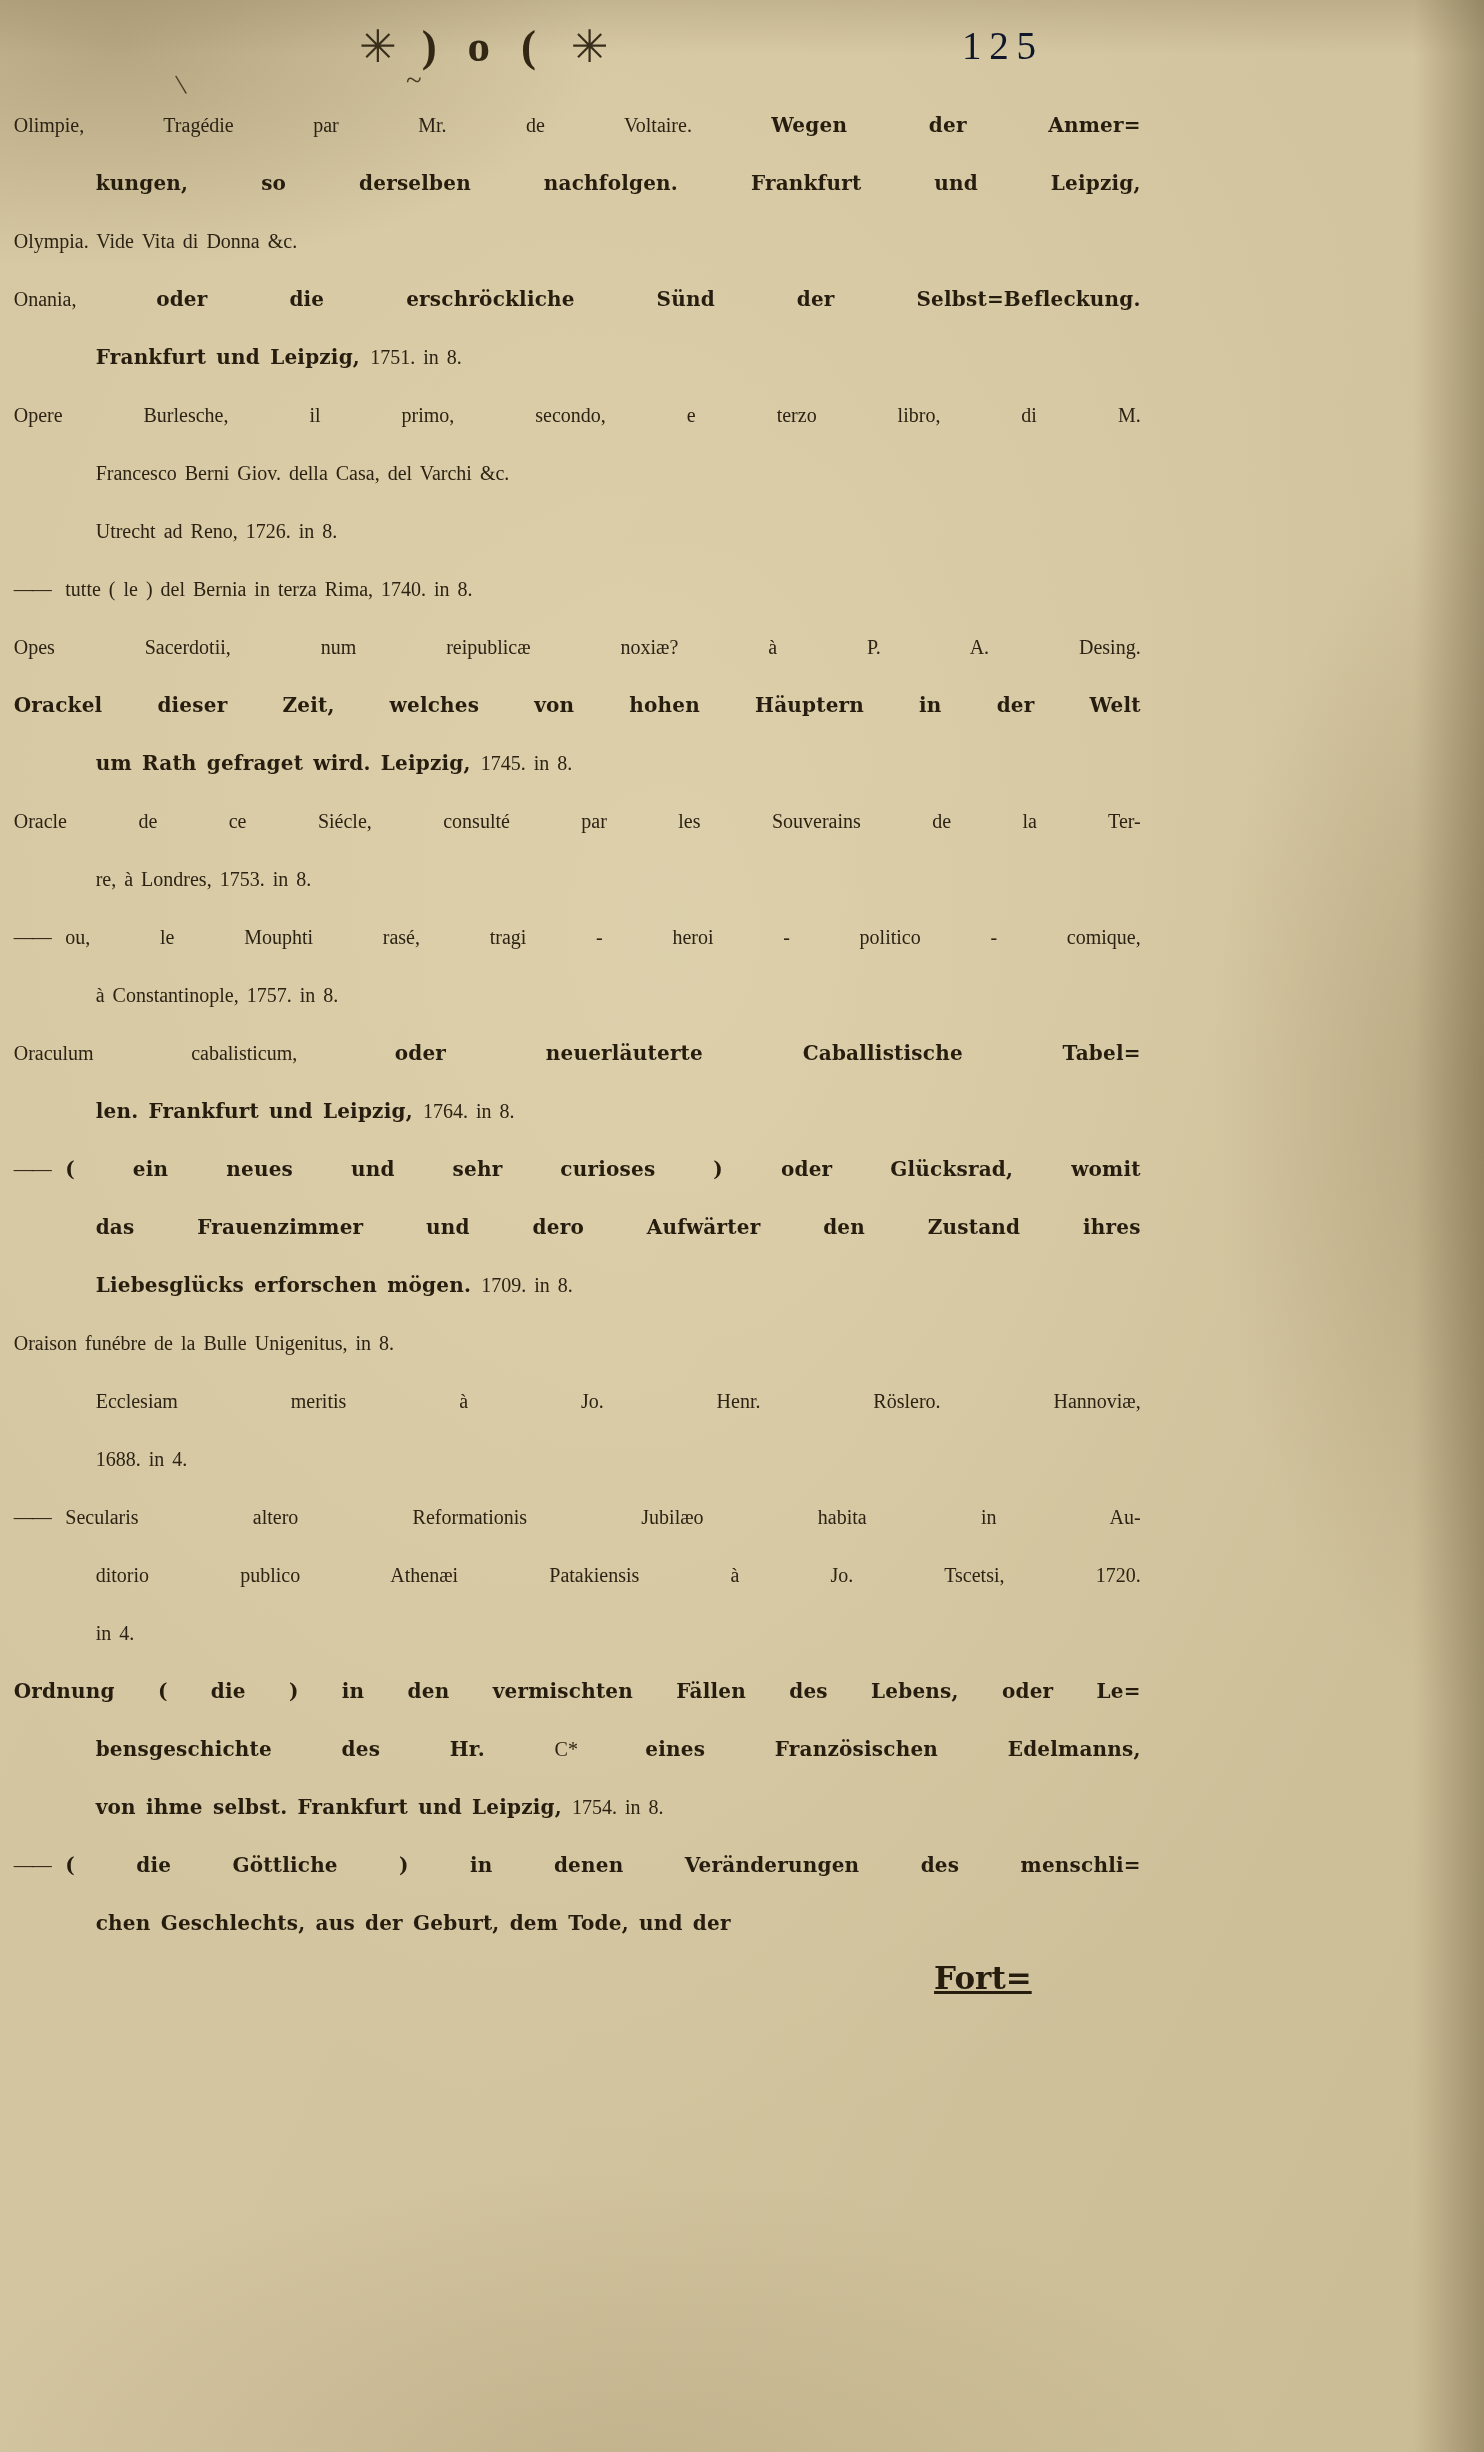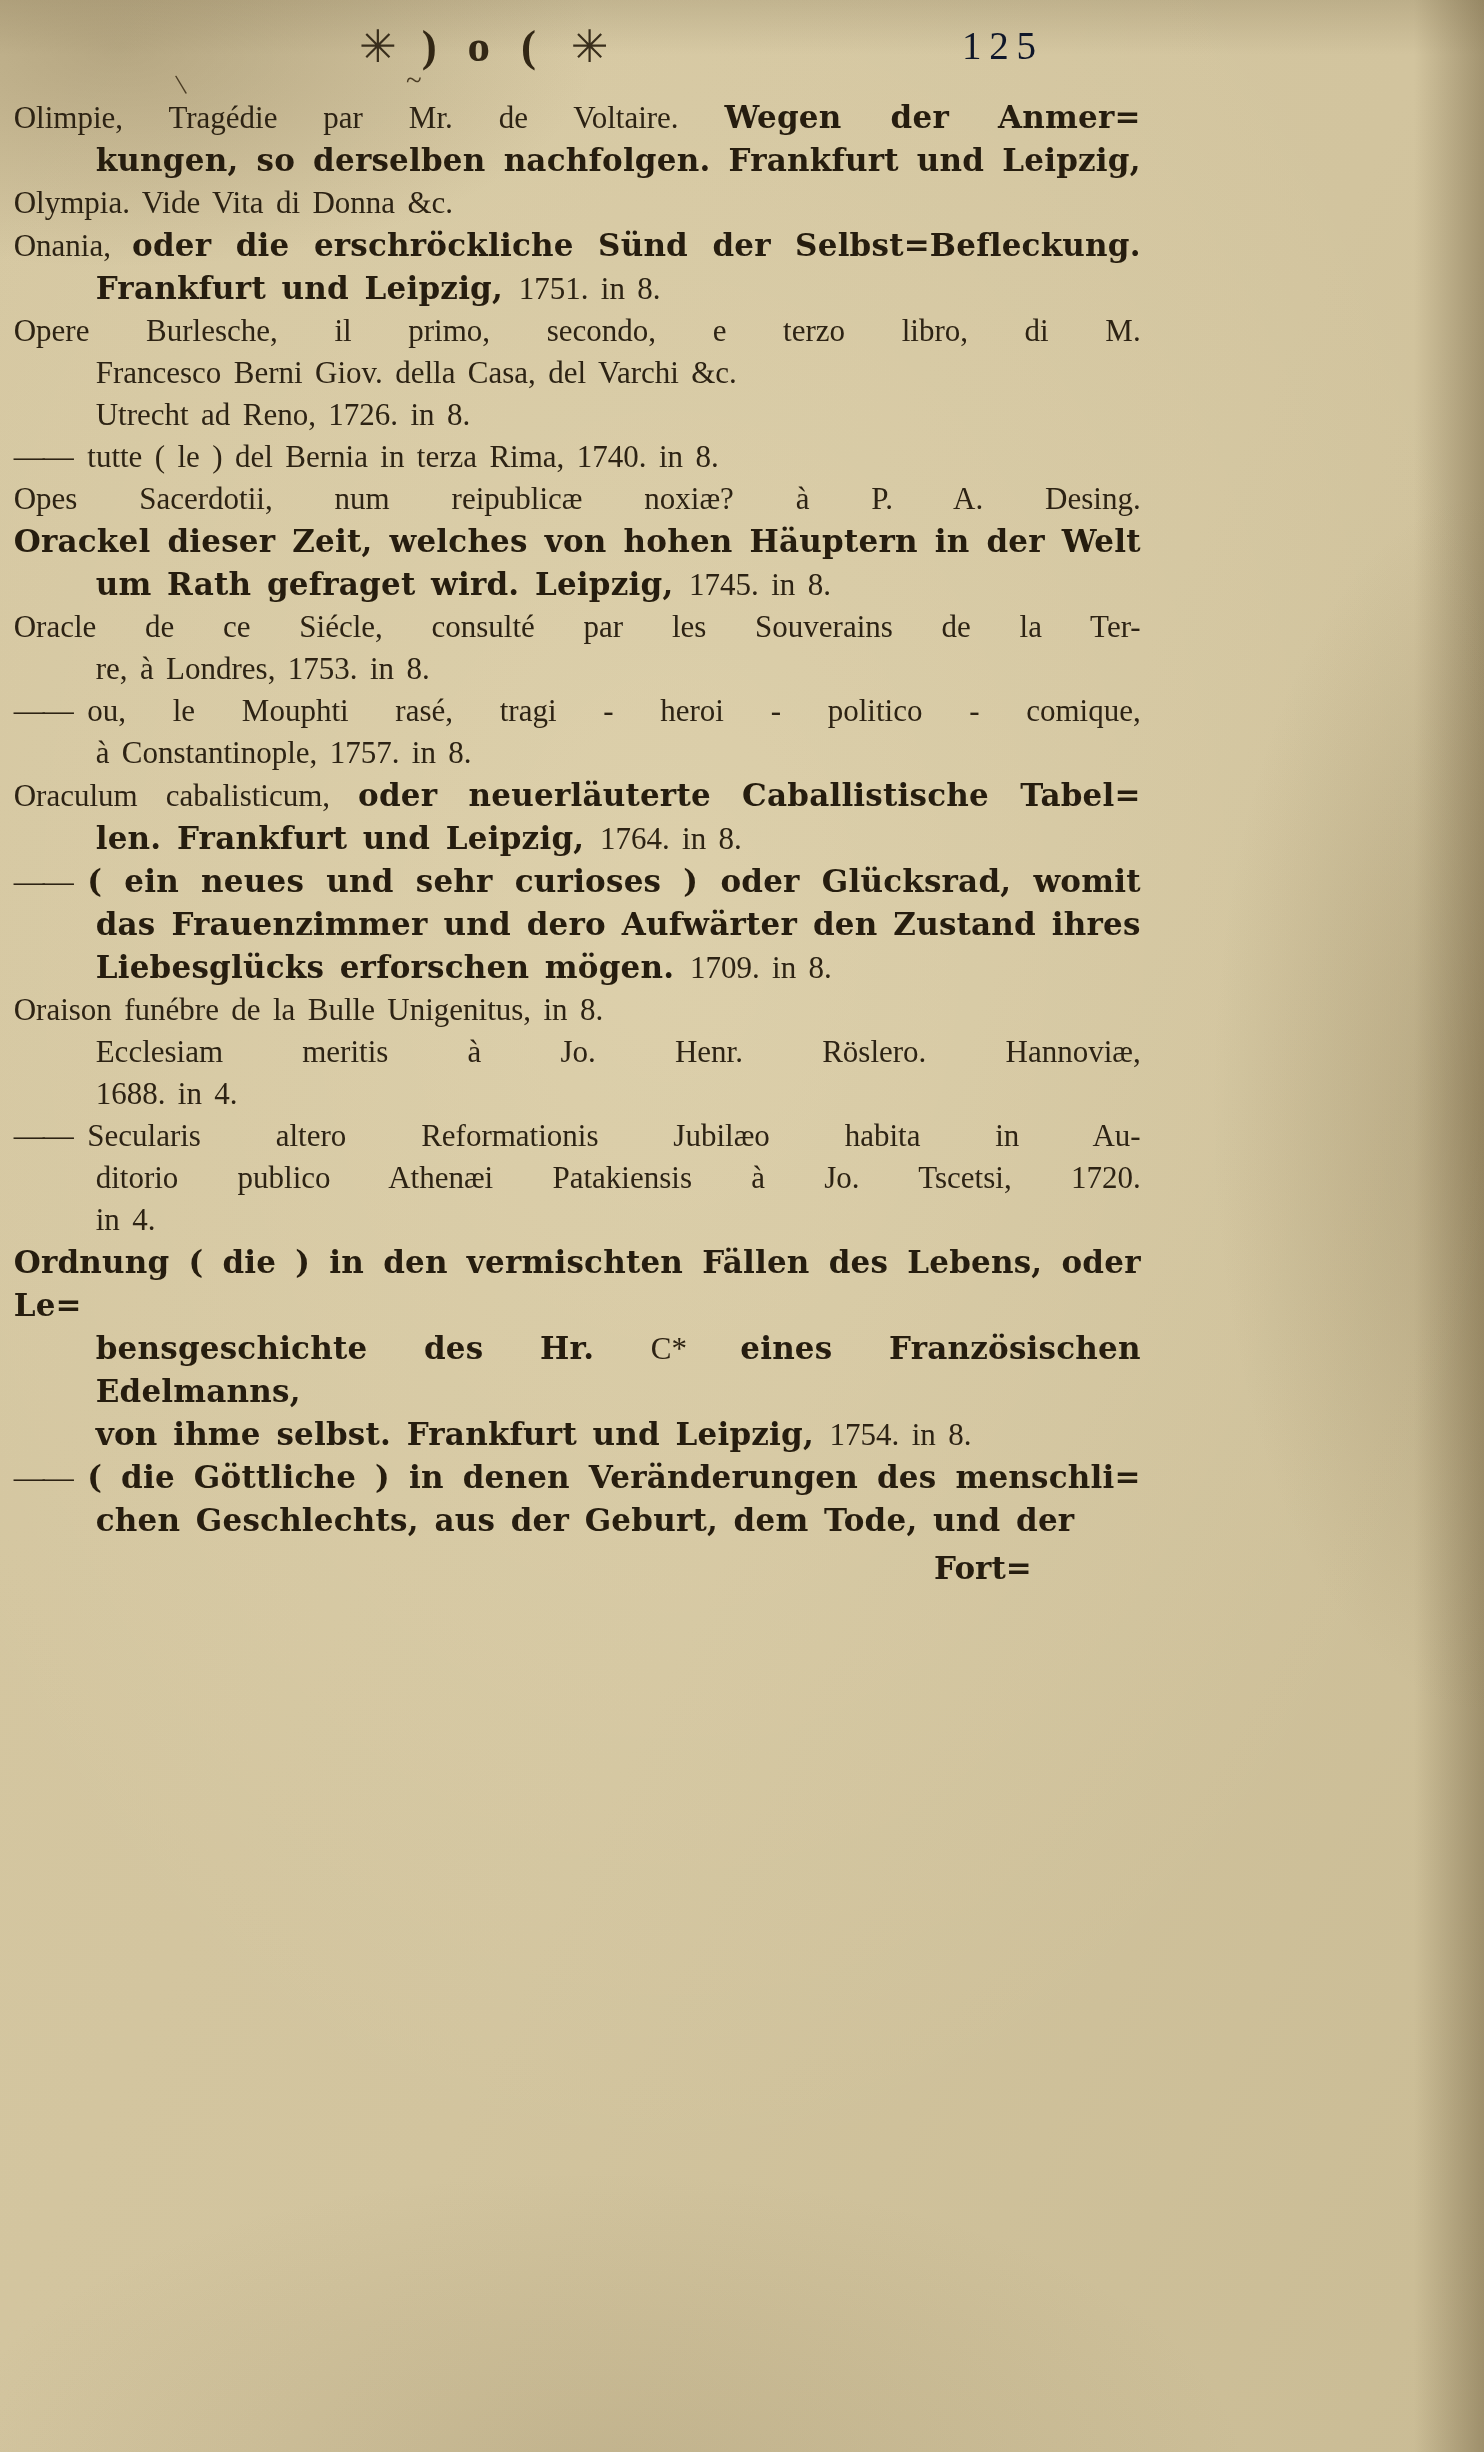--- a/index.html
+++ b/index.html
@@ -23,41 +23,42 @@
   .page-header { position:absolute; top:19.5px; left:0; width:100%; height:78px; }
   .ornament { position:absolute; left:359px; top:0; display:flex; align-items:center; gap:25px; }
   .flower { font-size:45px; color:#392e1c; }
   .orn-center { font-size:45px; font-weight:bold; letter-spacing:9.8px; color:#322715; }
   .page-number { position:absolute; left:962px; top:3.9px; font-size:39px; letter-spacing:7.8px; color:#0f172a; }
 
   .ink-slash { position:absolute; left:177px; top:68px; font-size:29px; transform:rotate(-12deg); color:#4a3c24; }
   .ink-squiggle { position:absolute; left:406px; top:64px; font-size:29px; color:#4a3c24; }
 
   .text-block { position:absolute; left:13.7px; top:96px; width:1127px; }
-  .line { font-size:31px; line-height:42px; word-spacing:.15em; }
+  .line { font-size:20px; line-height:58px; word-spacing:.15em; }
   .line.ind { padding-left:82px; }
   .line.just { text-align:justify; text-align-last:justify; }
 
   .a { font-family:"Liberation Serif",serif; }
   .f { font-family:"DejaVu Serif",serif; font-weight:700; letter-spacing:0.2px; color:#261d0f; }
   .dash {
     letter-spacing:-2px;
     margin-right:15.6px;
     font-family:"Liberation Serif",serif;
     color:#2d2314;
   }
 
   .catchword {
     margin-top:7.8px;
     padding-right:109px;
     text-align:right;
     font-family:"DejaVu Serif",serif;
     font-weight:700;
     font-size:31px;
     color:#261d0f;
+    text-decoration:underline;
   }
 </style>
 </head>
 <body>
 
 <header class="page-header">
   <div class="ornament">
     <span class="flower">✳</span>
     <span class="orn-center">) o (</span>
     <span class="flower">✳</span>

